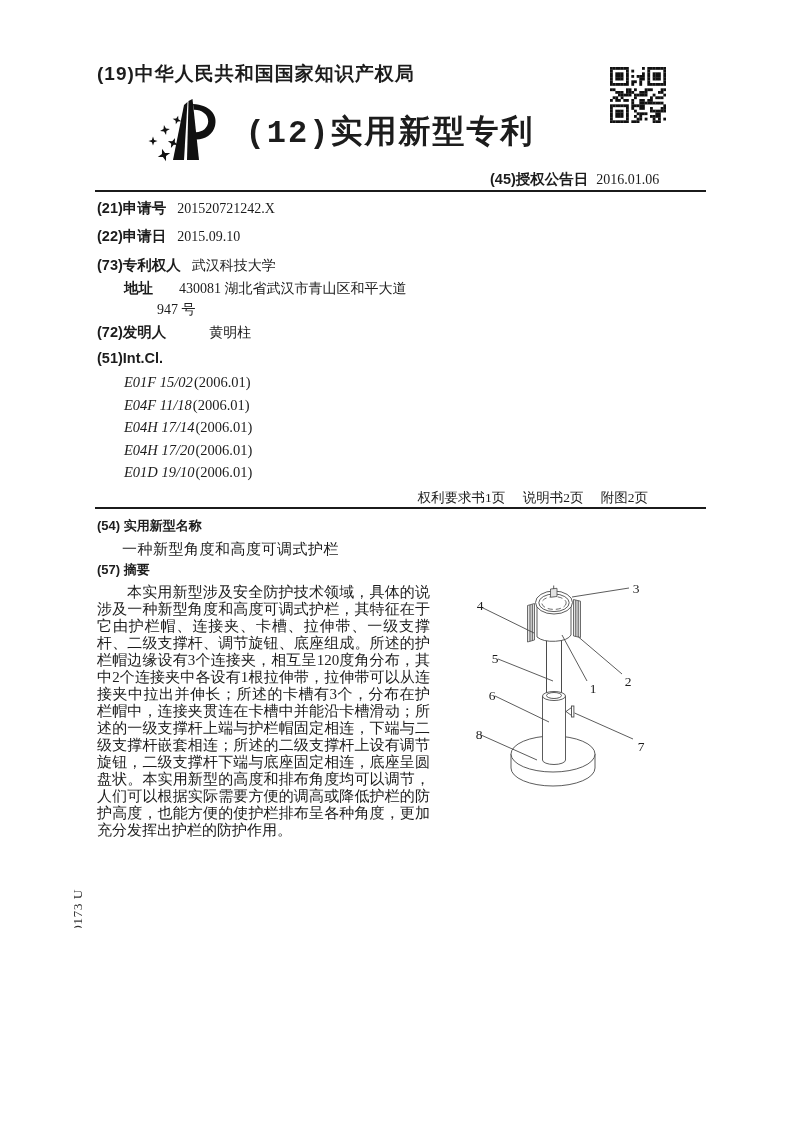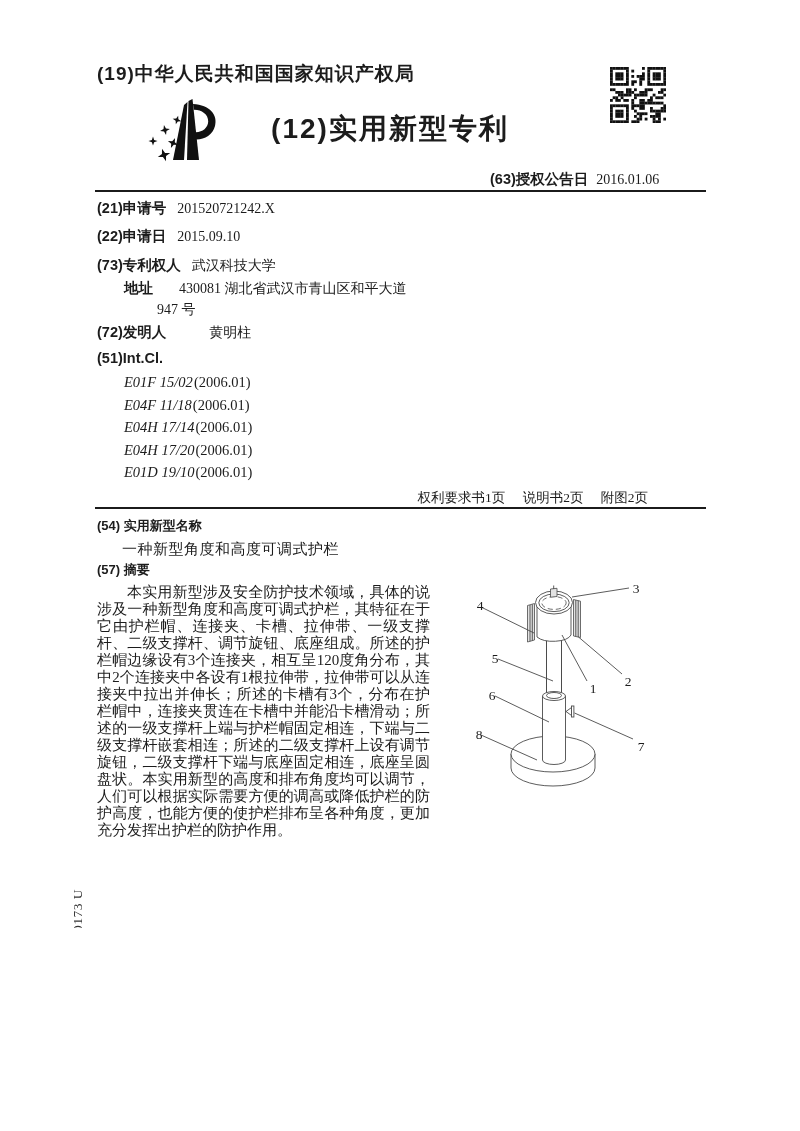--- a/index.html
+++ b/index.html
@@ -8,21 +8,21 @@
     position:relative; width:800px; height:928px; background:#fff;
     outline:1px solid #c9c9c9; overflow:hidden;
     font-family:"Liberation Serif", serif; color:#1c1c1c;padding-left:41px;
   }
   .abs { position:absolute; }
   .hei { font-family:"Liberation Sans", sans-serif; font-weight:700; }
   .song { font-family:"Liberation Serif", serif; }
   .row { display:flex; align-items:baseline; white-space:nowrap; }
 
   .office-line { left:97px; top:61px; font-size:19px; letter-spacing:1px; }
-  .doc-type { left:240px; top:110px; width:300px; text-align:center; font-size:28px; letter-spacing:2px; }
+  .doc-type { left:240px; top:110px; width:300px; text-align:center; font-size:32px; letter-spacing:2px;font-family:Liberation Mono, monospace; }
 
   .pub-row { left:490px; font-size:14px; }
   .pub-row .lbl { font-size:14.5px; margin-right:8px; }
   .pub-no { top:147px; }
   .pub-date { top:170px; }
 
   .rule { height:2px; background:#1b1b1b; left:95px; width:611px; }
   .rule-1 { top:190px; }
   .rule-2 { top:507px; }
 
@@ -302,21 +302,21 @@
       <polygon points="0,-1 0.25,-0.25 1,0 0.25,0.25 0,1 -0.25,0.25 -1,0 -0.25,-0.25" transform="translate(22,32) scale(5) rotate(-12)"></polygon>
       <polygon points="0,-1 0.25,-0.25 1,0 0.25,0.25 0,1 -0.25,0.25 -1,0 -0.25,-0.25" transform="translate(30,45) scale(5.5) rotate(22)"></polygon>
       <polygon points="0,-1 0.25,-0.25 1,0 0.25,0.25 0,1 -0.25,0.25 -1,0 -0.25,-0.25" transform="translate(10,43) scale(4.5) rotate(0)"></polygon>
       <polygon points="0,-1 0.25,-0.25 1,0 0.25,0.25 0,1 -0.25,0.25 -1,0 -0.25,-0.25" transform="translate(21,57) scale(6.5) rotate(-18)"></polygon>
     </g>
   </svg>
 
   <div class="abs doc-type hei">(12)实用新型专利</div>
 
   <div class="abs row pub-row pub-date">
-    <span class="hei lbl">(63)授权公告日</span>
+    <span class="hei lbl">(45)授权公告日</span>
     <span class="song">2016.01.06</span>
   </div>
 
   <div class="abs rule rule-1"></div>
 
   <div class="abs row b-row r21">
     <span class="hei lbl">(21)申请号</span>
     <span class="song">201520721242.X</span>
   </div>
   <div class="abs row b-row r22">

